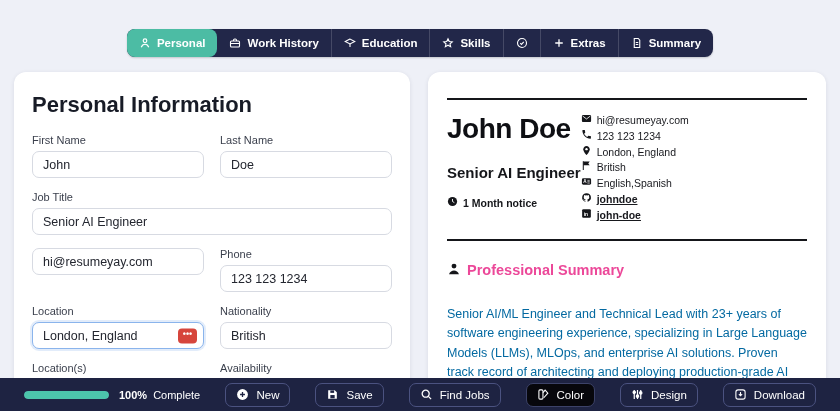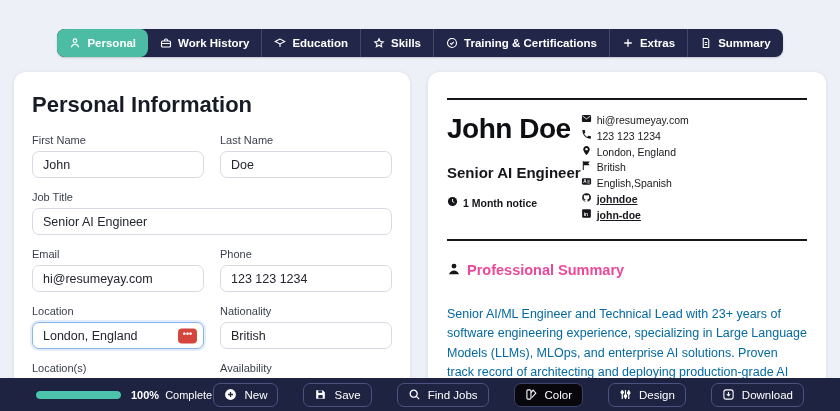--- a/index.html
+++ b/index.html
@@ -52,21 +52,21 @@
   .contacts { list-style:none; font-size:10.5px; color:#17181d; }
   .contacts li { display:flex; align-items:center; gap:5px; line-height:15.8px; }
   .contacts svg { width:11px; height:11px; flex:none; }
   .contacts a { color:#17181d; text-decoration:underline; font-weight:600; }
   .section-heading { display:flex; align-items:center; gap:6px; margin-top:21px; font-size:14.5px; font-weight:700; color:#ec4899; }
   .section-heading svg { width:14px; height:14px; }
   .summary-text { margin-top:26px; font-size:12.5px; line-height:19.5px; color:#0369a1; }
   
   .bottombar {
     position:absolute; left:0; right:0; bottom:0; height:33px; background:#1e2342; z-index:5;
-    display:flex; align-items:center; padding:0 36px; color:#fff;
+    display:flex; align-items:center; padding:0 24px; color:#fff;
   }
   .progress-group { display:flex; align-items:center; gap:10px; }
   .progress-track { width:85px; height:8px; border-radius:4px; background:#3a4066; overflow:hidden; }
   .progress-fill { height:100%; background:#4cc4ab; border-radius:4px; }
   .progress-text { font-size:11px; }
   .progress-text b { font-weight:700; margin-right:6px; }
   .spacer { flex:1; }
   .bbuttons { display:flex; align-items:center; gap:25px; }
   .bbtn {
     display:flex; align-items:center; gap:7px; height:24px; padding:0 10px; cursor:pointer;
@@ -116,21 +116,20 @@
         </span>
       <span>Skills</span>
     </button>
     <button class="tab">
       <span>
           <svg viewBox="0 0 24 24" fill="none" stroke="#fff" stroke-width="2.2">
             <circle cx="12" cy="12" r="9"></circle>
             <path d="m8.5 12.3 2.4 2.4 4.6-5"></path>
           </svg>
         </span>
-      <span>Training &amp; Certifications</span>
     </button>
     <button class="tab">
       <span>
           <svg viewBox="0 0 24 24" fill="none" stroke="#fff" stroke-width="2.6">
             <path d="M12 4.5v15M4.5 12h15"></path>
           </svg>
         </span>
       <span>Extras</span>
     </button>
     <button class="tab">
@@ -156,21 +155,20 @@
       </div>
       <div class="field">
         <label>Last Name</label>
         <input value="Doe" style="">
       </div>
       <div class="field full">
         <label>Job Title</label>
         <input value="Senior AI Engineer" style="">
       </div>
       <div class="field">
-        <label>Email</label>
         <input value="hi@resumeyay.com" style="">
       </div>
       <div class="field">
         <label>Phone</label>
         <input value="123 123 1234" style="">
       </div>
       <div class="field">
         <label>Location</label>
         <div class="input-wrap">
           <input class="focused" value="London, England" style="">

